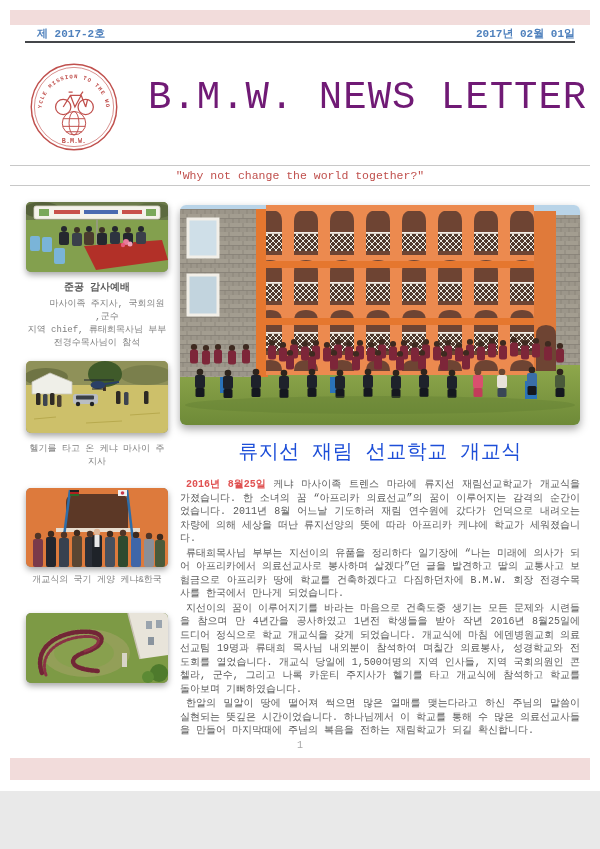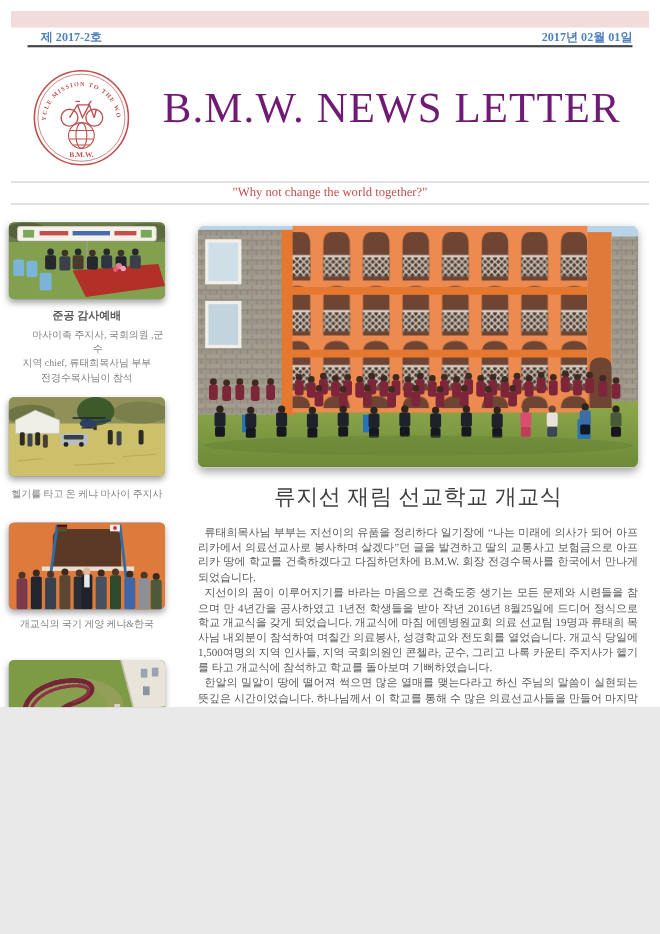--- a/index.html
+++ b/index.html
@@ -1,17 +1,17 @@
 <!DOCTYPE html>
 <html><head>
 <meta charset="utf-8">
 <style>
   html,body{margin:0;padding:0;background:#e9e9e9;}
-  .page{position:relative;width:600px;height:643px;background:#ffffff;margin:0 auto;
-        font-family:Liberation Serif, serif;overflow:hidden;}
+  .page{position:relative;width:600px;height:791px;background:#ffffff;margin:0 auto;
+        font-family:Liberation Mono, monospace;overflow:hidden;}
 
   
   .band{position:absolute;left:10px;width:580px;background:#f2dcdb;}
   .band.top{top:10px;height:15px;}
   .band.bottom{top:758px;height:22px;}
 
   
   .hdr-row{position:absolute;left:25px;top:26px;width:550px;display:flex;
            justify-content:space-between;color:#4f81bd;font-size:11px;font-weight:bold;}
   .hdr-issue{padding-left:12px;}
@@ -23,33 +23,33 @@
               font-size:39px;letter-spacing:1px;font-weight:400;white-space:nowrap;padding-left:35px;}
 
   
   .tag-rule{position:absolute;left:10px;width:580px;height:1px;background:#c8c8c8;}
   .tag-rule.t1{top:165px;}
   .tag-rule.t2{top:185px;}
   .tagline{position:absolute;left:0;top:169px;width:600px;text-align:center;
            color:#c0504d;font-size:11.5px;}
 
   
-  .sidebar{position:absolute;left:8px;top:202px;width:142px;}
+  .sidebar{position:absolute;left:26px;top:202px;width:142px;}
   .sb-photo{width:142px;border-radius:5px;overflow:hidden;
             box-shadow:0 3px 6px rgba(0,0,0,.35);background:#888;}
   .sb-photo svg{display:block;}
   .cap{width:142px;text-align:center;color:#808080;font-size:9px;line-height:13px;}
   .cap .cap-title{font-weight:bold;color:#595959;font-size:10px;}
   .m1{margin-top:9px;}  .m2{margin-top:4px;margin-left:20px;}
 
   
   .main{position:absolute;left:180px;top:205px;width:400px;}
   .main-photo{width:400px;height:220px;border-radius:6px;overflow:hidden;
               box-shadow:0 4px 8px rgba(0,0,0,.35);}
-  .article-title{margin-top:13px;text-align:center;color:#404040;font-size:20px;
+  .article-title{margin-top:13px;text-align:center;color:#1d4ed8;font-size:20px;
                  font-weight:400;letter-spacing:0.5px;}
   .article-body{margin-top:8px;color:#595959;font-size:10px;line-height:13.5px;
                 text-align:justify;word-break:break-all;}
   .article-body p{margin:0 0 1px 0;text-indent:6px;}
   .lead{color:#e05252;font-weight:bold;}
 
   
   .pageno{position:absolute;left:0;top:740px;width:600px;text-align:center;
           color:#a6a6a6;font-size:10px;}
 </style>
@@ -383,20 +383,22 @@
               <rect x="-4.5" y="15" width="9" height="9" rx="1.5" fill="#15181f"></rect>
             </g>
         </g>
         <ellipse cx="200" cy="200" rx="195" ry="9" fill="#5e7a30" opacity="0.35"></ellipse>
       </svg>
     </div>
 
     <h1 class="article-title">류지선 재림 선교학교 개교식</h1>
 
     <div class="article-body">
+      <p><span class="lead">2016년 8월25일</span>
+        <span>케냐 마사이족 트렌스 마라에 류지선 재림선교학교가 개교식을 가졌습니다. 한 소녀의 꿈 “아프리카 의료선교”의 꿈이 이루어지는 감격의 순간이었습니다.  2011년 8월 어느날 기도하러 재림 연수원에 갔다가 언덕으로 내려오는 차량에 의해 세상을 떠난 류지선양의 뜻에 따라 아프리카 케냐에 학교가 세워졌습니다.</span></p>
       <p>류태희목사님 부부는 지선이의 유품을 정리하다 일기장에 “나는 미래에 의사가 되어 아프리카에서 의료선교사로 봉사하며 살겠다”던 글을 발견하고 딸의 교통사고 보험금으로 아프리카 땅에 학교를 건축하겠다고 다짐하던차에 B.M.W. 회장 전경수목사를 한국에서 만나게 되었습니다.</p>
       <p>지선이의 꿈이 이루어지기를 바라는 마음으로 건축도중 생기는 모든 문제와 시련들을 참으며  만 4년간을 공사하였고 1년전 학생들을 받아 작년 2016년 8월25일에 드디어 정식으로 학교 개교식을 갖게 되었습니다. 개교식에 마침 에덴병원교회 의료 선교팀 19명과 류태희 목사님 내외분이 참석하여 며칠간 의료봉사, 성경학교와 전도회를 열었습니다. 개교식 당일에 1,500여명의 지역 인사들, 지역 국회의원인 콘첼라, 군수, 그리고 나록 카운티 주지사가 헬기를 타고 개교식에 참석하고 학교를 돌아보며 기뻐하였습니다.</p>
       <p>한알의 밀알이 땅에 떨어져 썩으면 많은 열매를 맺는다라고 하신 주님의 말씀이 실현되는 뜻깊은 시간이었습니다. 하나님께서 이 학교를 통해 수 많은 의료선교사들을 만들어 마지막때에 주님의 복음을 전하는 재림학교가 되길 확신합니다.</p>
     </div>
   </div>
 
   <div class="pageno">1</div>
   <div class="band bottom"></div>
 
 </div>

